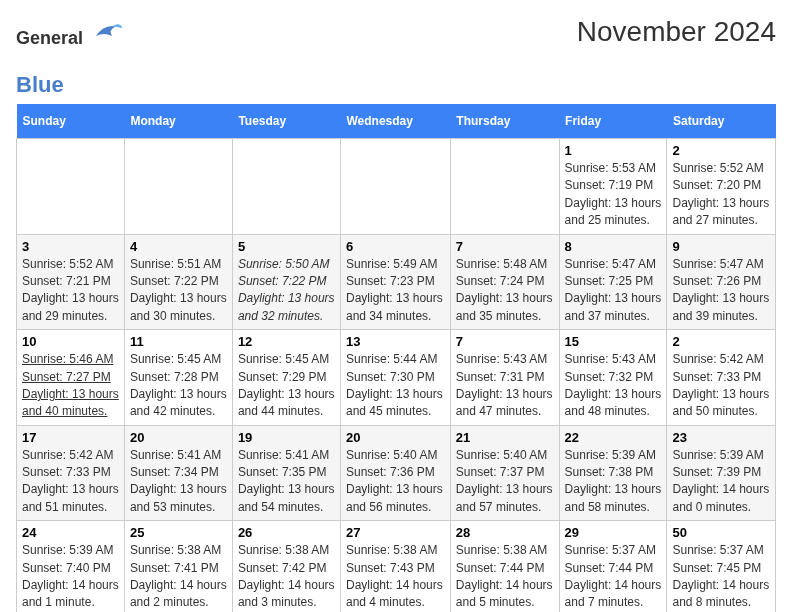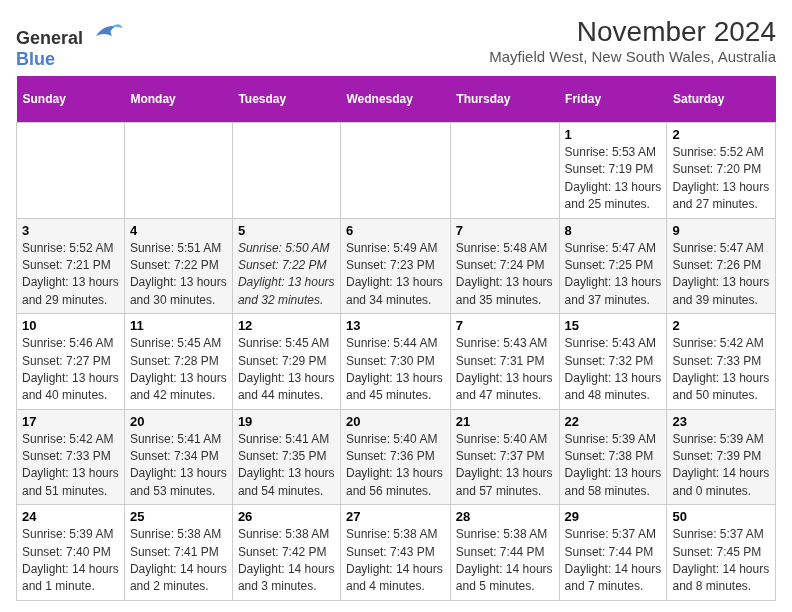--- a/index.html
+++ b/index.html
@@ -14,28 +14,29 @@
       display: flex;
       align-items: flex-start;
       justify-content: space-between;
       margin-bottom: 6px;
     }
     .logo {
       display: flex;
       flex-direction: column;
       align-items: flex-start;
       margin-top: 4px;
+      gap: 23px;
     }
     .logo-text-general {
       font-size: 18px;
       font-weight: bold;
       color: #333;
     }
     .logo-text-blue {
-      font-size: 18px;
+      font-size: 22px;
       font-weight: bold;
       color: #4a7fcb;
     }
     .logo-bird {
       width: 32px;
       height: 24px;
       margin-left: 4px;
     }
     .logo-row {
       display: flex;
@@ -52,24 +53,24 @@
     .location-title {
       font-size: 15px;
       color: #555;
     }
     .calendar-table {
       width: 100%;
       border-collapse: collapse;
       font-size: 11px;
     }
     .calendar-table th {
-      background: #a21caf;
+      background: #3b82f6;
       color: #fff;
       text-align: left;
-      padding: 16px 6px;
+      padding: 10px 6px;
       font-size: 12px;
       font-weight: bold;
     }
     .calendar-table td {
       border: 1px solid #ccc;
       vertical-align: top;
       padding: 4px 5px;
       width: 113px;
       min-height: 80px;
       background: #fff;
@@ -105,21 +106,20 @@
           <path d="M25,8 Q35,2 38,10 Q30,8 25,8Z" fill="#6aafeb"></path>
         </svg>
       </div>
     </div>
     <div class="logo-row">
       <span class="logo-text-blue">Blue</span>
     </div>
   </div>
   <div class="title-area">
     <div class="month-title">November 2024</div>
-    <div class="location-title">Mayfield West, New South Wales, Australia</div>
   </div>
 </div>
 
 <table class="calendar-table">
   <thead>
     <tr>
       <th>Sunday</th>
       <th>Monday</th>
       <th>Tuesday</th>
       <th>Wednesday</th>
@@ -197,21 +197,21 @@
           <span class="day-number">9</span>
           <div class="day-info" style="white-space: pre-line;">Sunrise: 5:47 AM
 Sunset: 7:26 PM
 Daylight: 13 hours
 and 39 minutes.</div>
         </td>
       </tr>
       <tr>
         <td>
           <span class="day-number">10</span>
-          <div class="day-info" style="white-space: pre-line;">Sunrise: 5:46 AM
+          <div class="day-info" style="white-space: pre-line; text-decoration: underline;">Sunrise: 5:46 AM
 Sunset: 7:27 PM
 Daylight: 13 hours
 and 40 minutes.</div>
         </td>
         <td>
           <span class="day-number">11</span>
           <div class="day-info" style="white-space: pre-line;">Sunrise: 5:45 AM
 Sunset: 7:28 PM
 Daylight: 13 hours
 and 42 minutes.</div>

